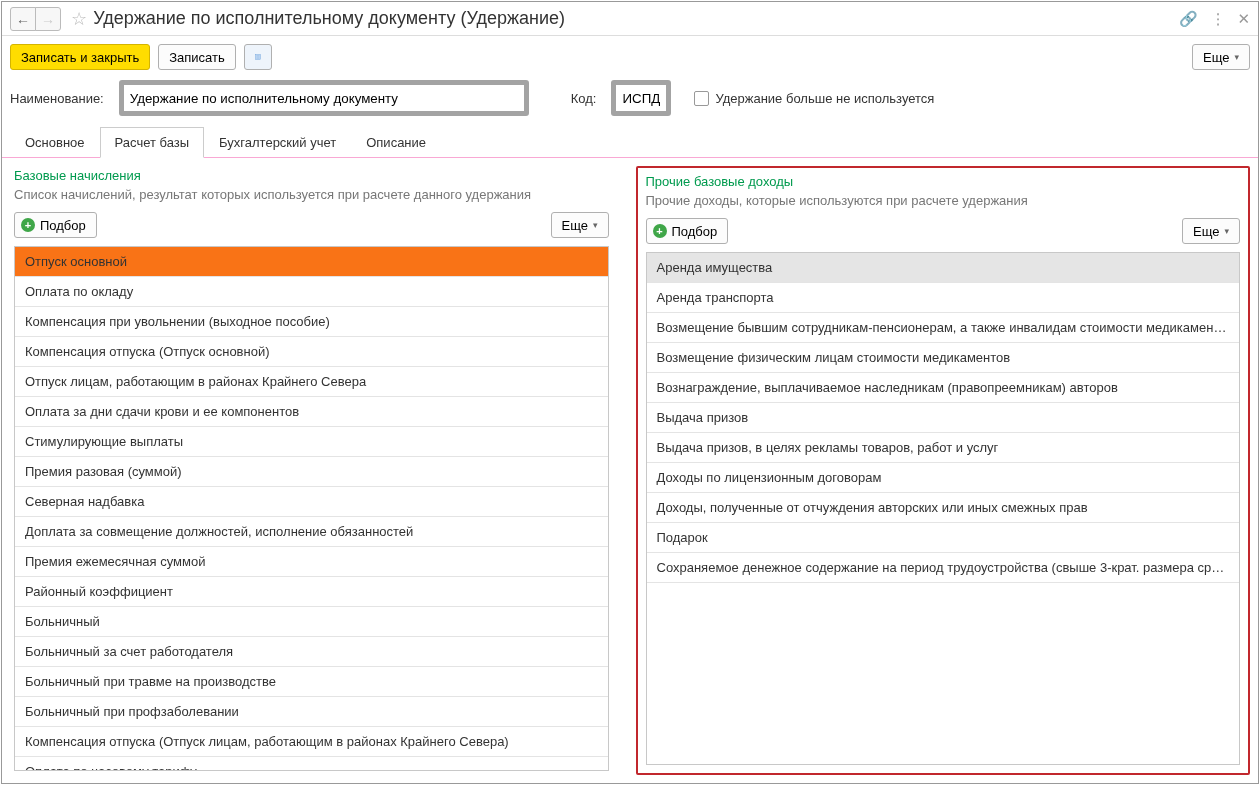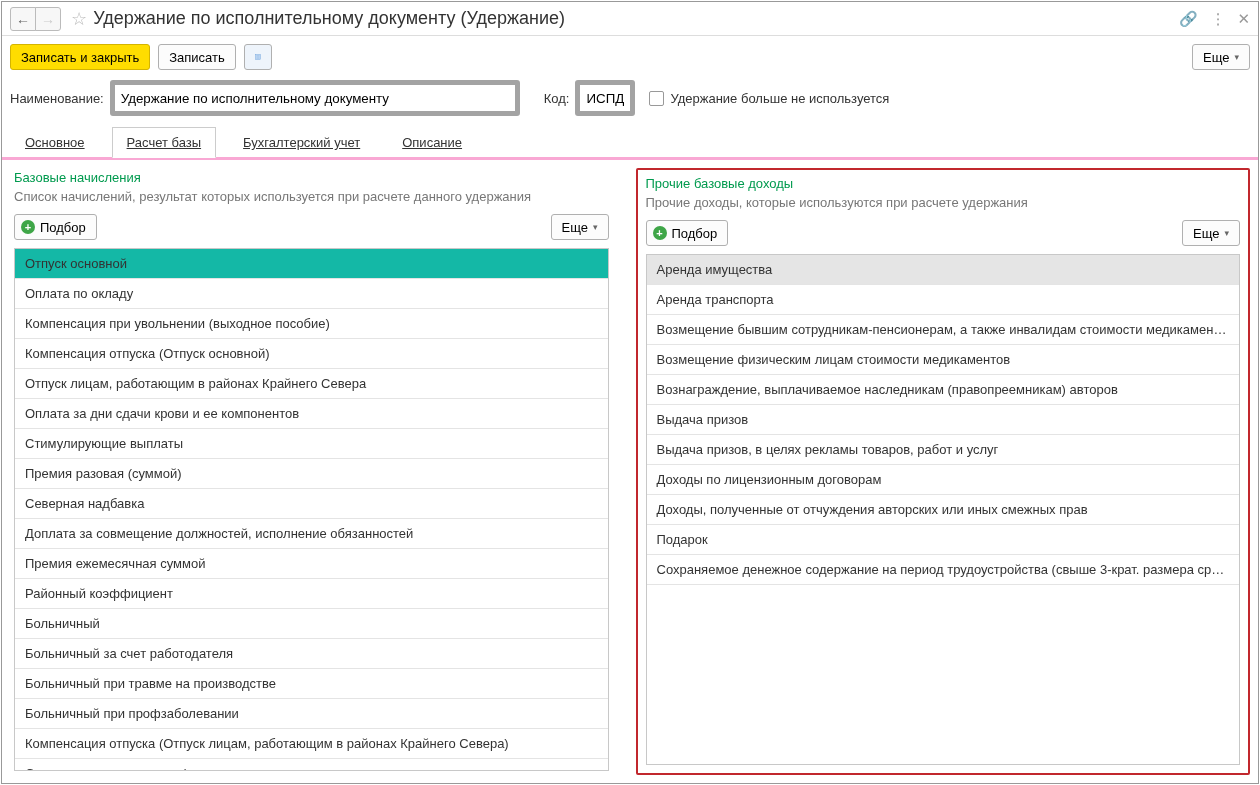--- a/index.html
+++ b/index.html
@@ -78,30 +78,30 @@
   .btn-icon {
     width: 28px;
     justify-content: center;
     background: #eef4fb;
   }
   .btn-more::after{
     content:"▾"; font-size:9px; margin-left:5px; color:#666;
   }
   .toolbar-spacer{ flex:1; }
   .form-row{
-    display:flex; align-items:center; padding: 2px 8px 10px 8px; gap:6px;
+    display:flex; align-items:center; padding: 2px 8px 10px 8px; gap:15px;
   }
   .label{ color:#333; }
   .text-input{
     height:36px; border:5px solid #a3a3a3; border-radius:3px; padding:0 6px; background:#fff;
   }
   .checkbox-wrap{ display:inline-flex; align-items:flex-end; gap:6px; margin-left:8px;}
   .checkbox{ width:15px; height:15px; border:1px solid #999; border-radius:2px; background:#fff;}
   .tabs{
-    display:flex; border-bottom:3px solid #f9a8d4; padding-left:8px; gap:12px;text-decoration:underline;
+    display:flex; border-bottom:1px solid #f9a8d4; padding-left:8px; gap:0;
   }
   .tab{
     padding:7px 14px; border:1px solid transparent; border-bottom:none; cursor:pointer;
     position:relative; top:1px; background:transparent; color:#333;
   }
   .tab.active{
     border-color:#ccc; background:#fff; border-bottom:1px solid #fff;
   }
   .content{
     flex:1; display:flex; padding:8px; gap:23px; overflow:hidden;
@@ -122,21 +122,21 @@
   .plus-circle{
     width:14px; height:14px; border-radius:50%; background:#3fa648; color:#fff;
     display:inline-flex; align-items:center; justify-content:center; font-size:11px; font-weight:bold; line-height:1;
   }
   .list-box{
     flex:1; border:1px solid #c8c8c8; margin:6px 4px 4px 4px; overflow-y:auto; overflow-x:hidden; position:relative;
   }
   .list-row{
     padding:7px 10px; border-bottom:1px solid #e4e4e4; white-space:nowrap; overflow:hidden; text-overflow:ellipsis; cursor:default;
   }
-  .list-row.selected{ background:#14b8a6; }
+  .list-row.selected{ background:#f97316; }
   .list-row.selected-right{ background:#e5e5e5; }
   .list-box::-webkit-scrollbar{ width:14px;}
   .list-box::-webkit-scrollbar-track{ background:#f0f0f0;}
   .list-box::-webkit-scrollbar-thumb{ background:#c4c4c4; border-radius:3px;}
   .list-svg{ width:14px; height:14px; }
 </style>
 </head>
 <body>
 
 <div class="window">

